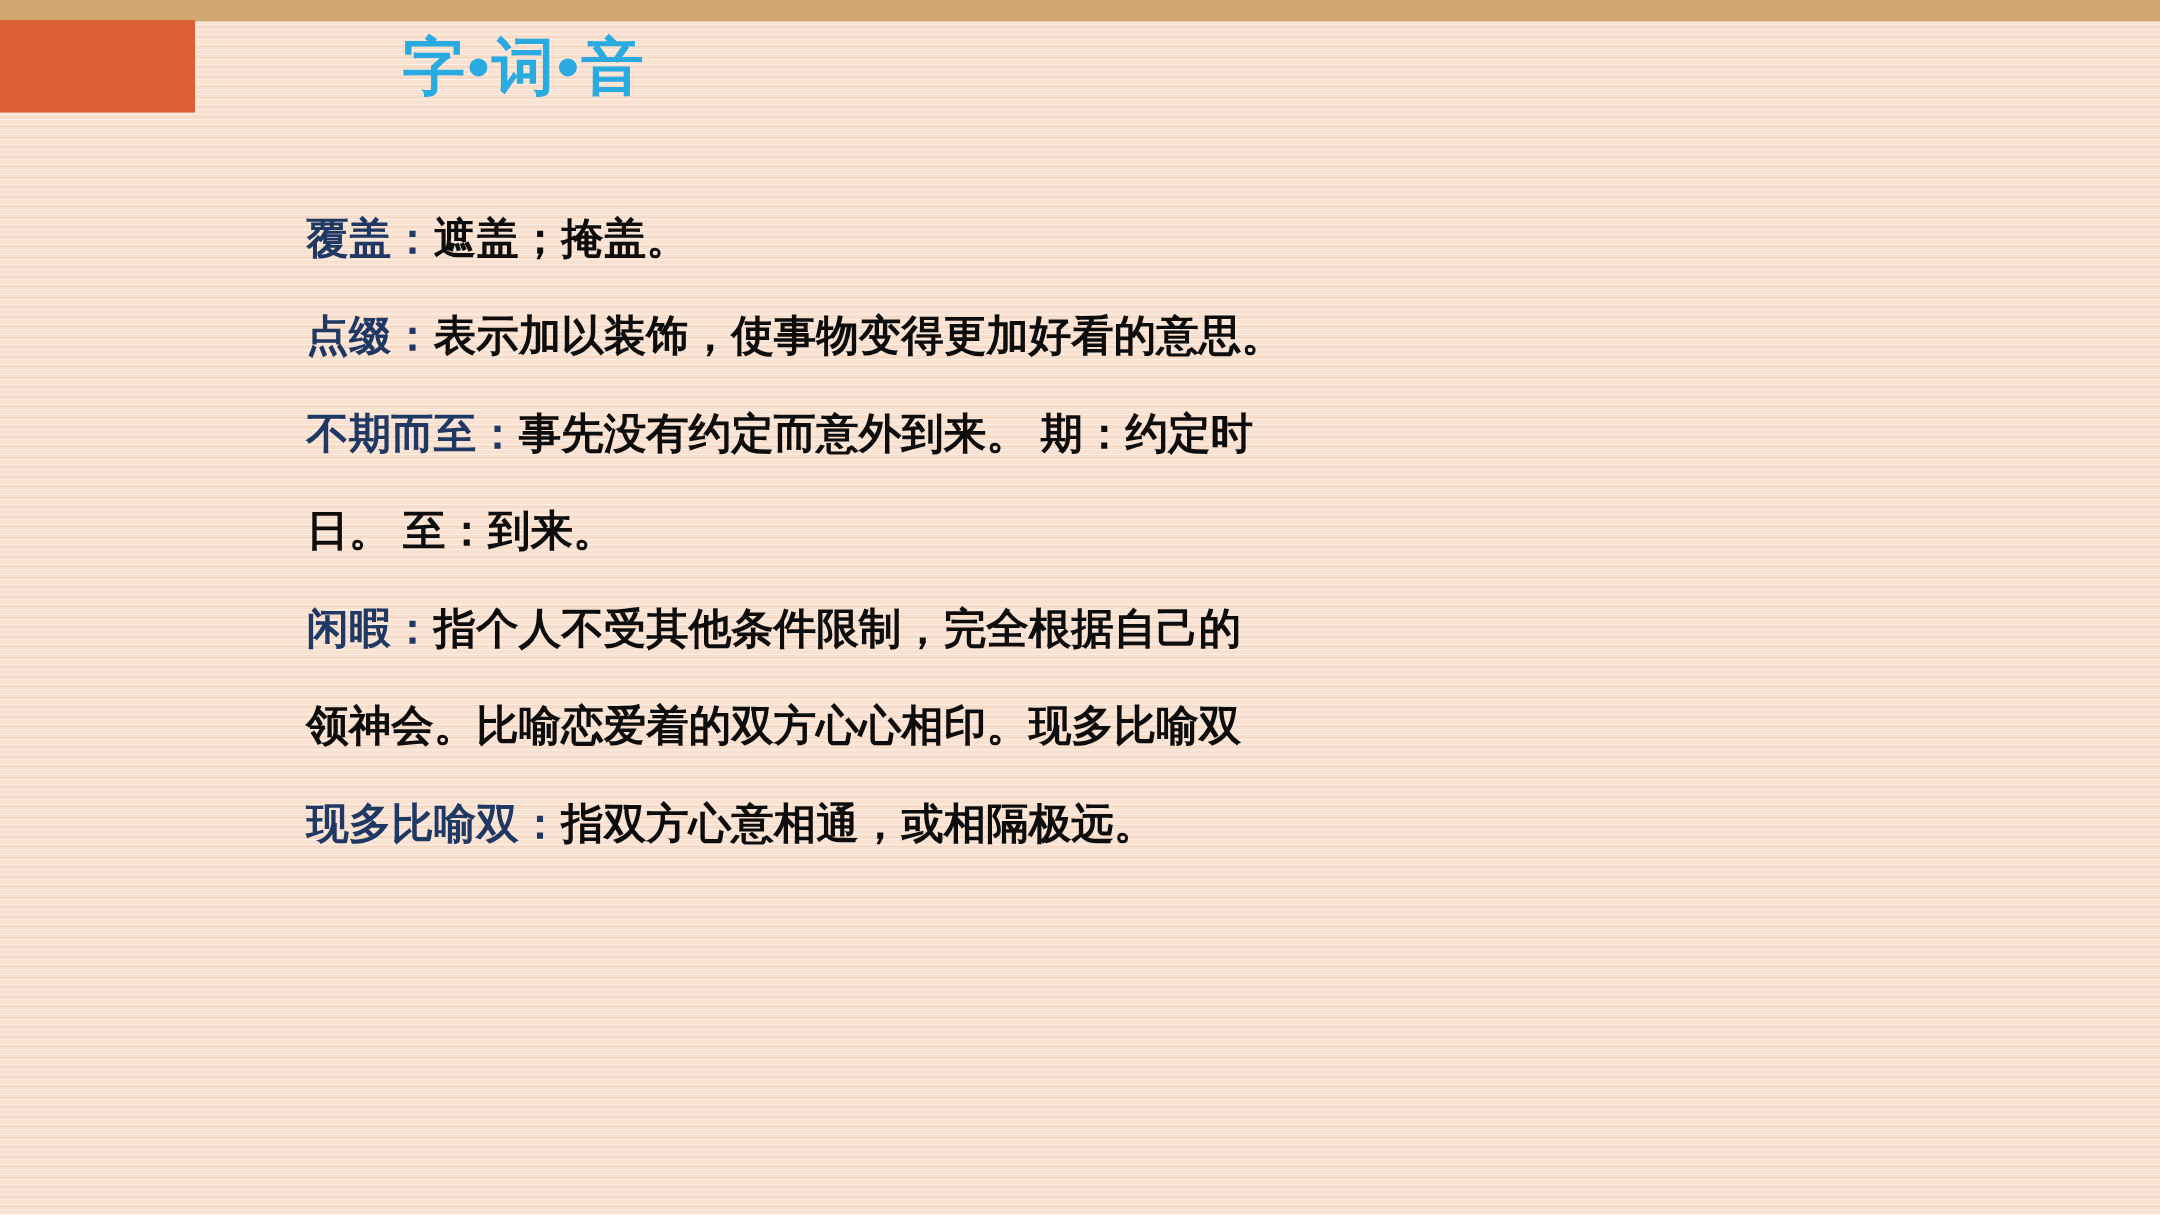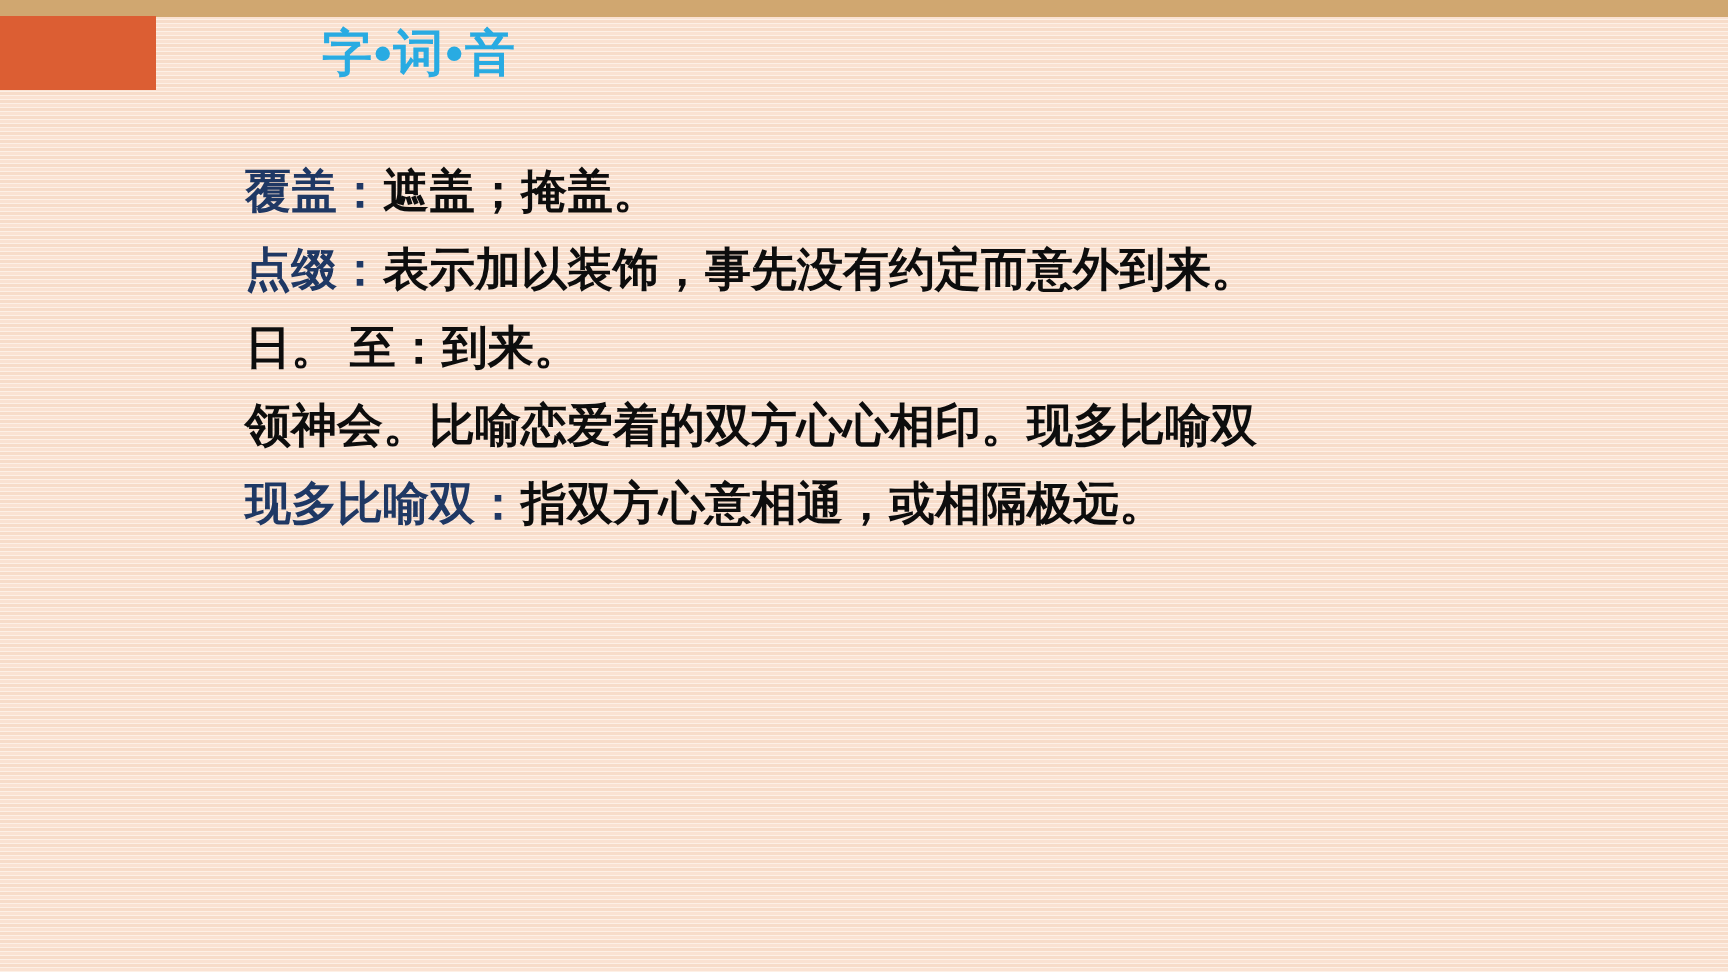--- a/index.html
+++ b/index.html
@@ -41,21 +41,21 @@
     font-weight: bold;
     color: #29abe2;
     letter-spacing: 2px;
     white-space: nowrap;
     text-align: right;
   }
   .body-text {
     position: absolute;
     left: 245px; top: 152px;
     width: 1300px;
-    font-size: 46px;
+    font-size: 34px;
     font-weight: bold;
     color: #0d0d0d;
     line-height: 78px;
   }
   .text-line {
     white-space: nowrap;
     height: 78px;
   }
   .term {
     color: #1f3864;
@@ -67,24 +67,30 @@
 <div class="top-bar"></div>
 <div class="orange-block"></div>
 
 <div class="slide-title">字•词•音</div>
 
 <div class="body-text">
   <div class="text-line">
     <span class="term">覆盖：</span><span>遮盖；掩盖。</span>
   </div>
   <div class="text-line">
-    <span class="term">点缀：</span><span>表示加以装饰，事先没有约定而意外到来。</span>
+    <span class="term">点缀：</span><span>表示加以装饰，使事物变得更加好看的意思。</span>
+  </div>
+  <div class="text-line">
+    <span class="term">不期而至：</span><span>事先没有约定而意外到来。 期：约定时</span>
   </div>
   <div class="text-line">
     <span class="term"></span><span>日。 至：到来。</span>
+  </div>
+  <div class="text-line">
+    <span class="term">闲暇：</span><span>指个人不受其他条件限制，完全根据自己的</span>
   </div>
   <div class="text-line">
     <span class="term"></span><span>领神会。比喻恋爱着的双方心心相印。现多比喻双</span>
   </div>
   <div class="text-line">
     <span class="term">现多比喻双：</span><span>指双方心意相通，或相隔极远。</span>
   </div>
 </div>
 
 </body></html>

